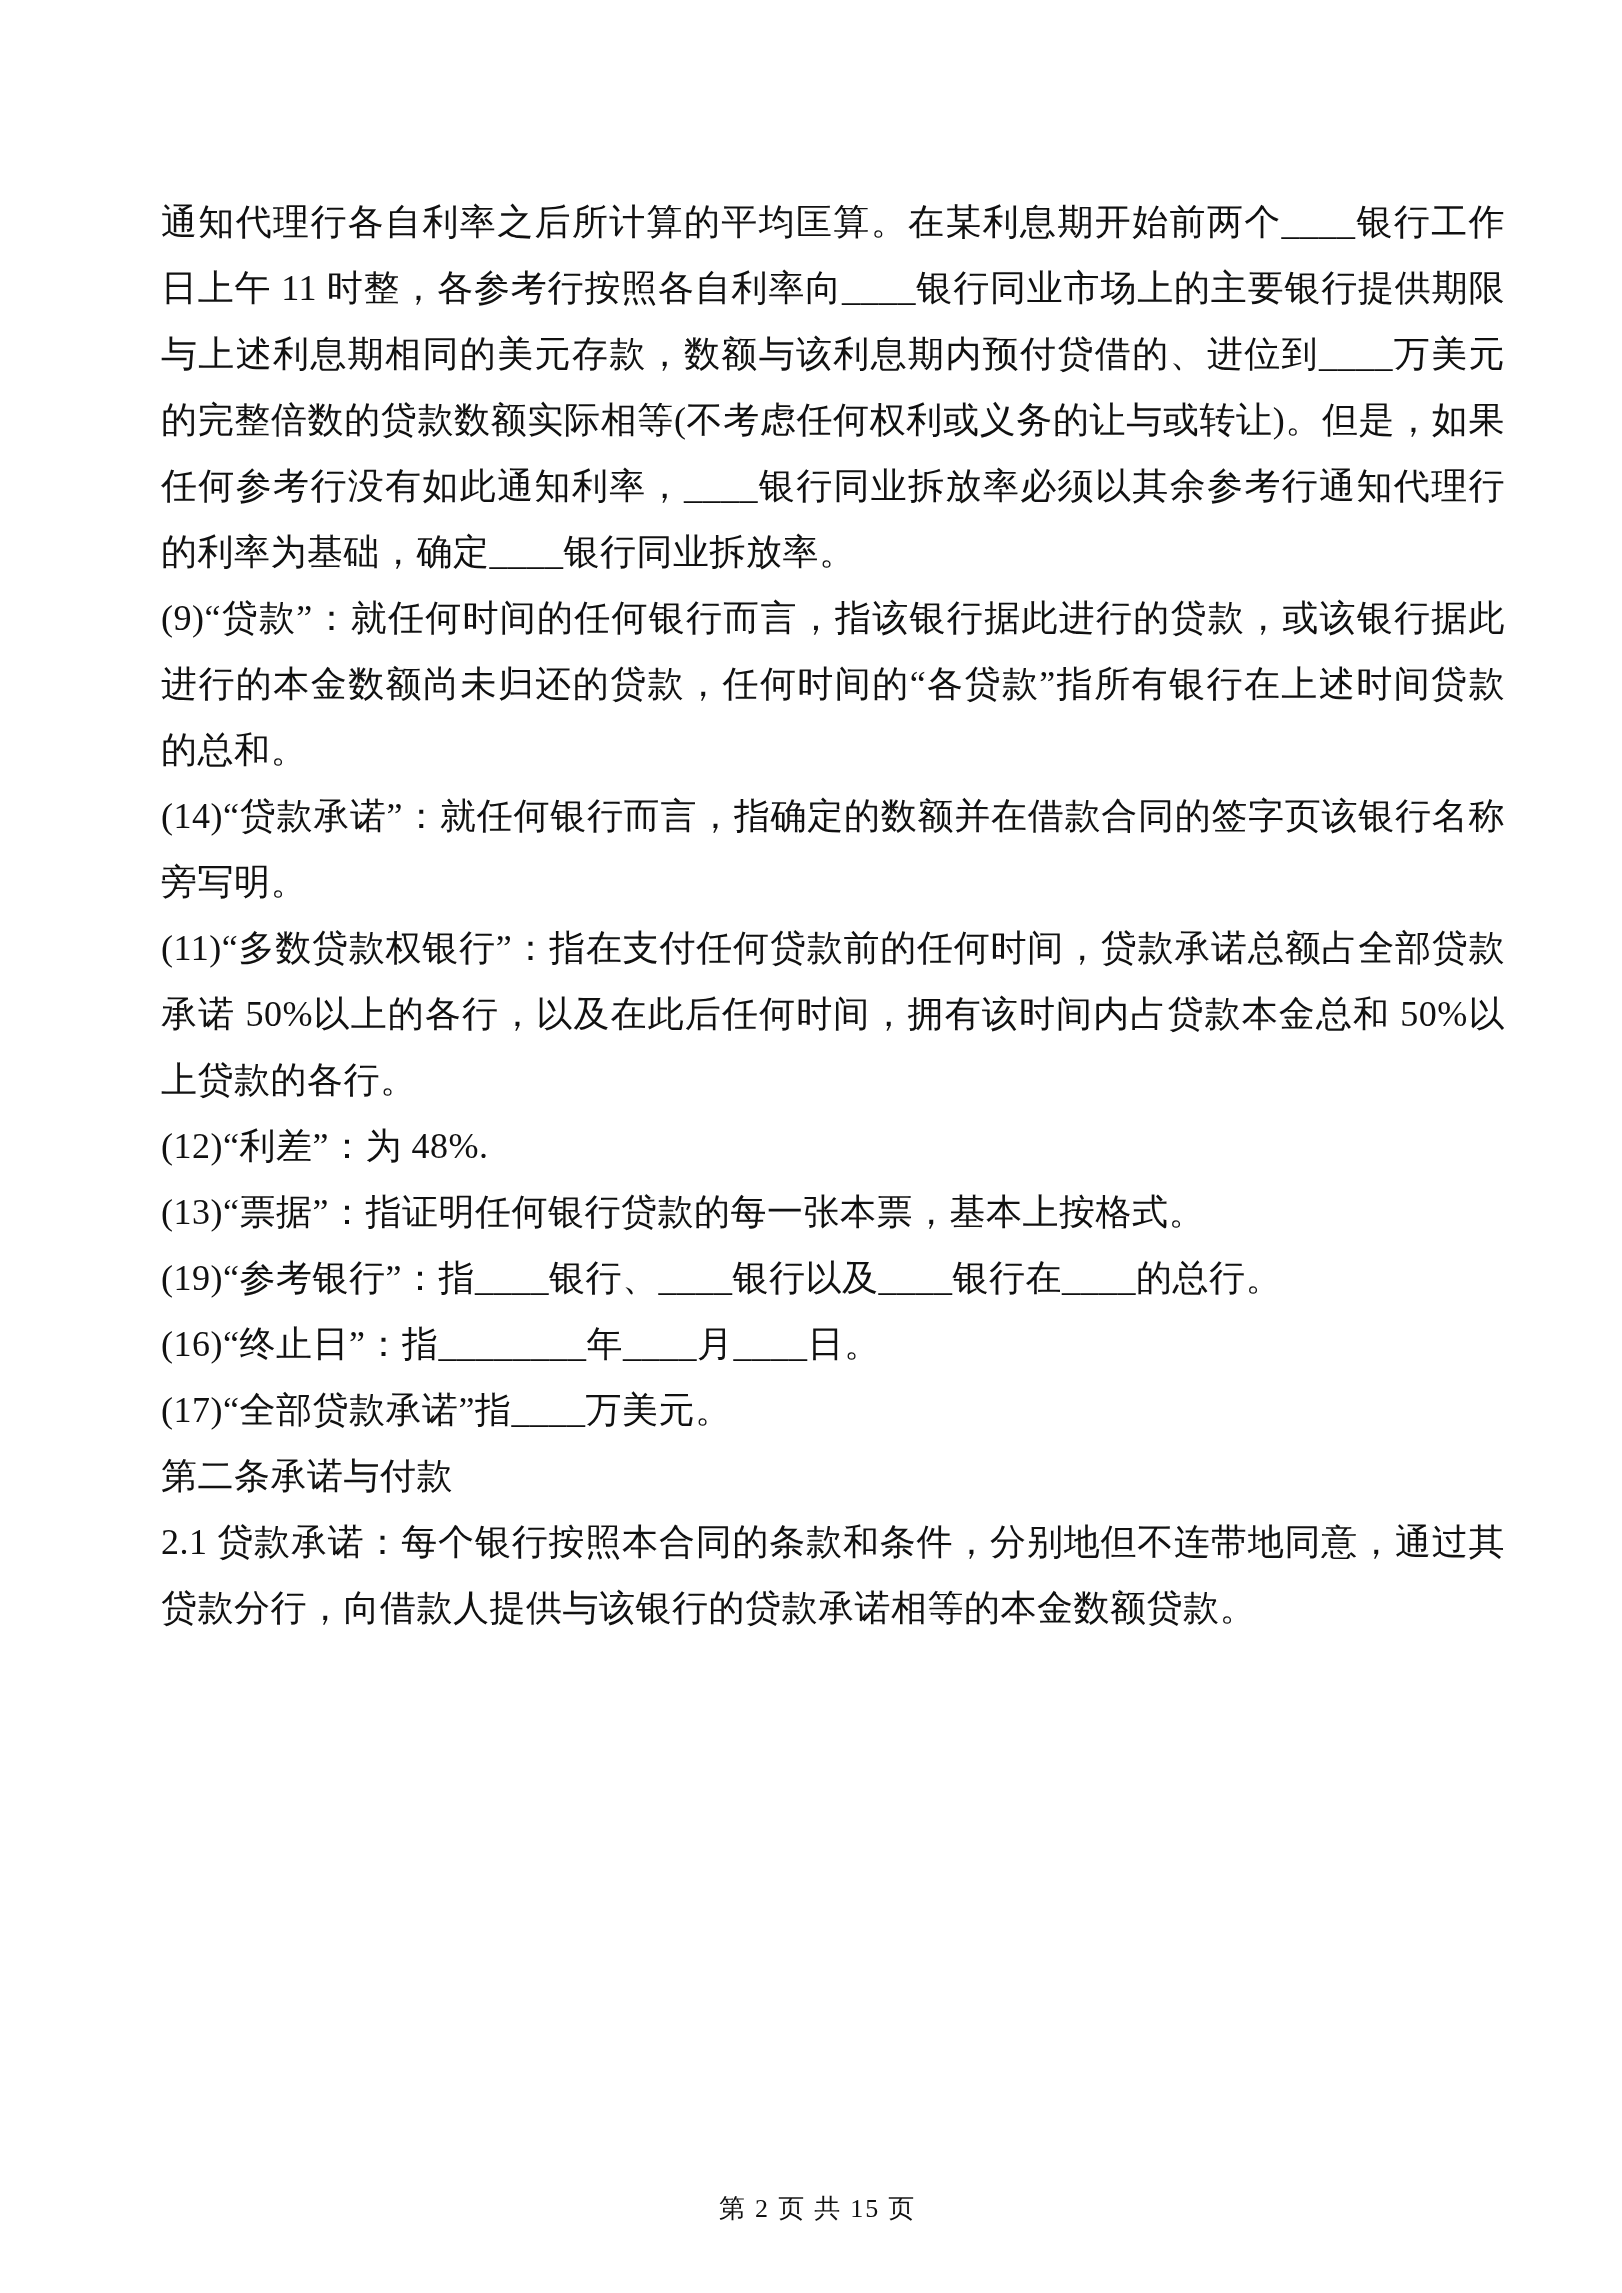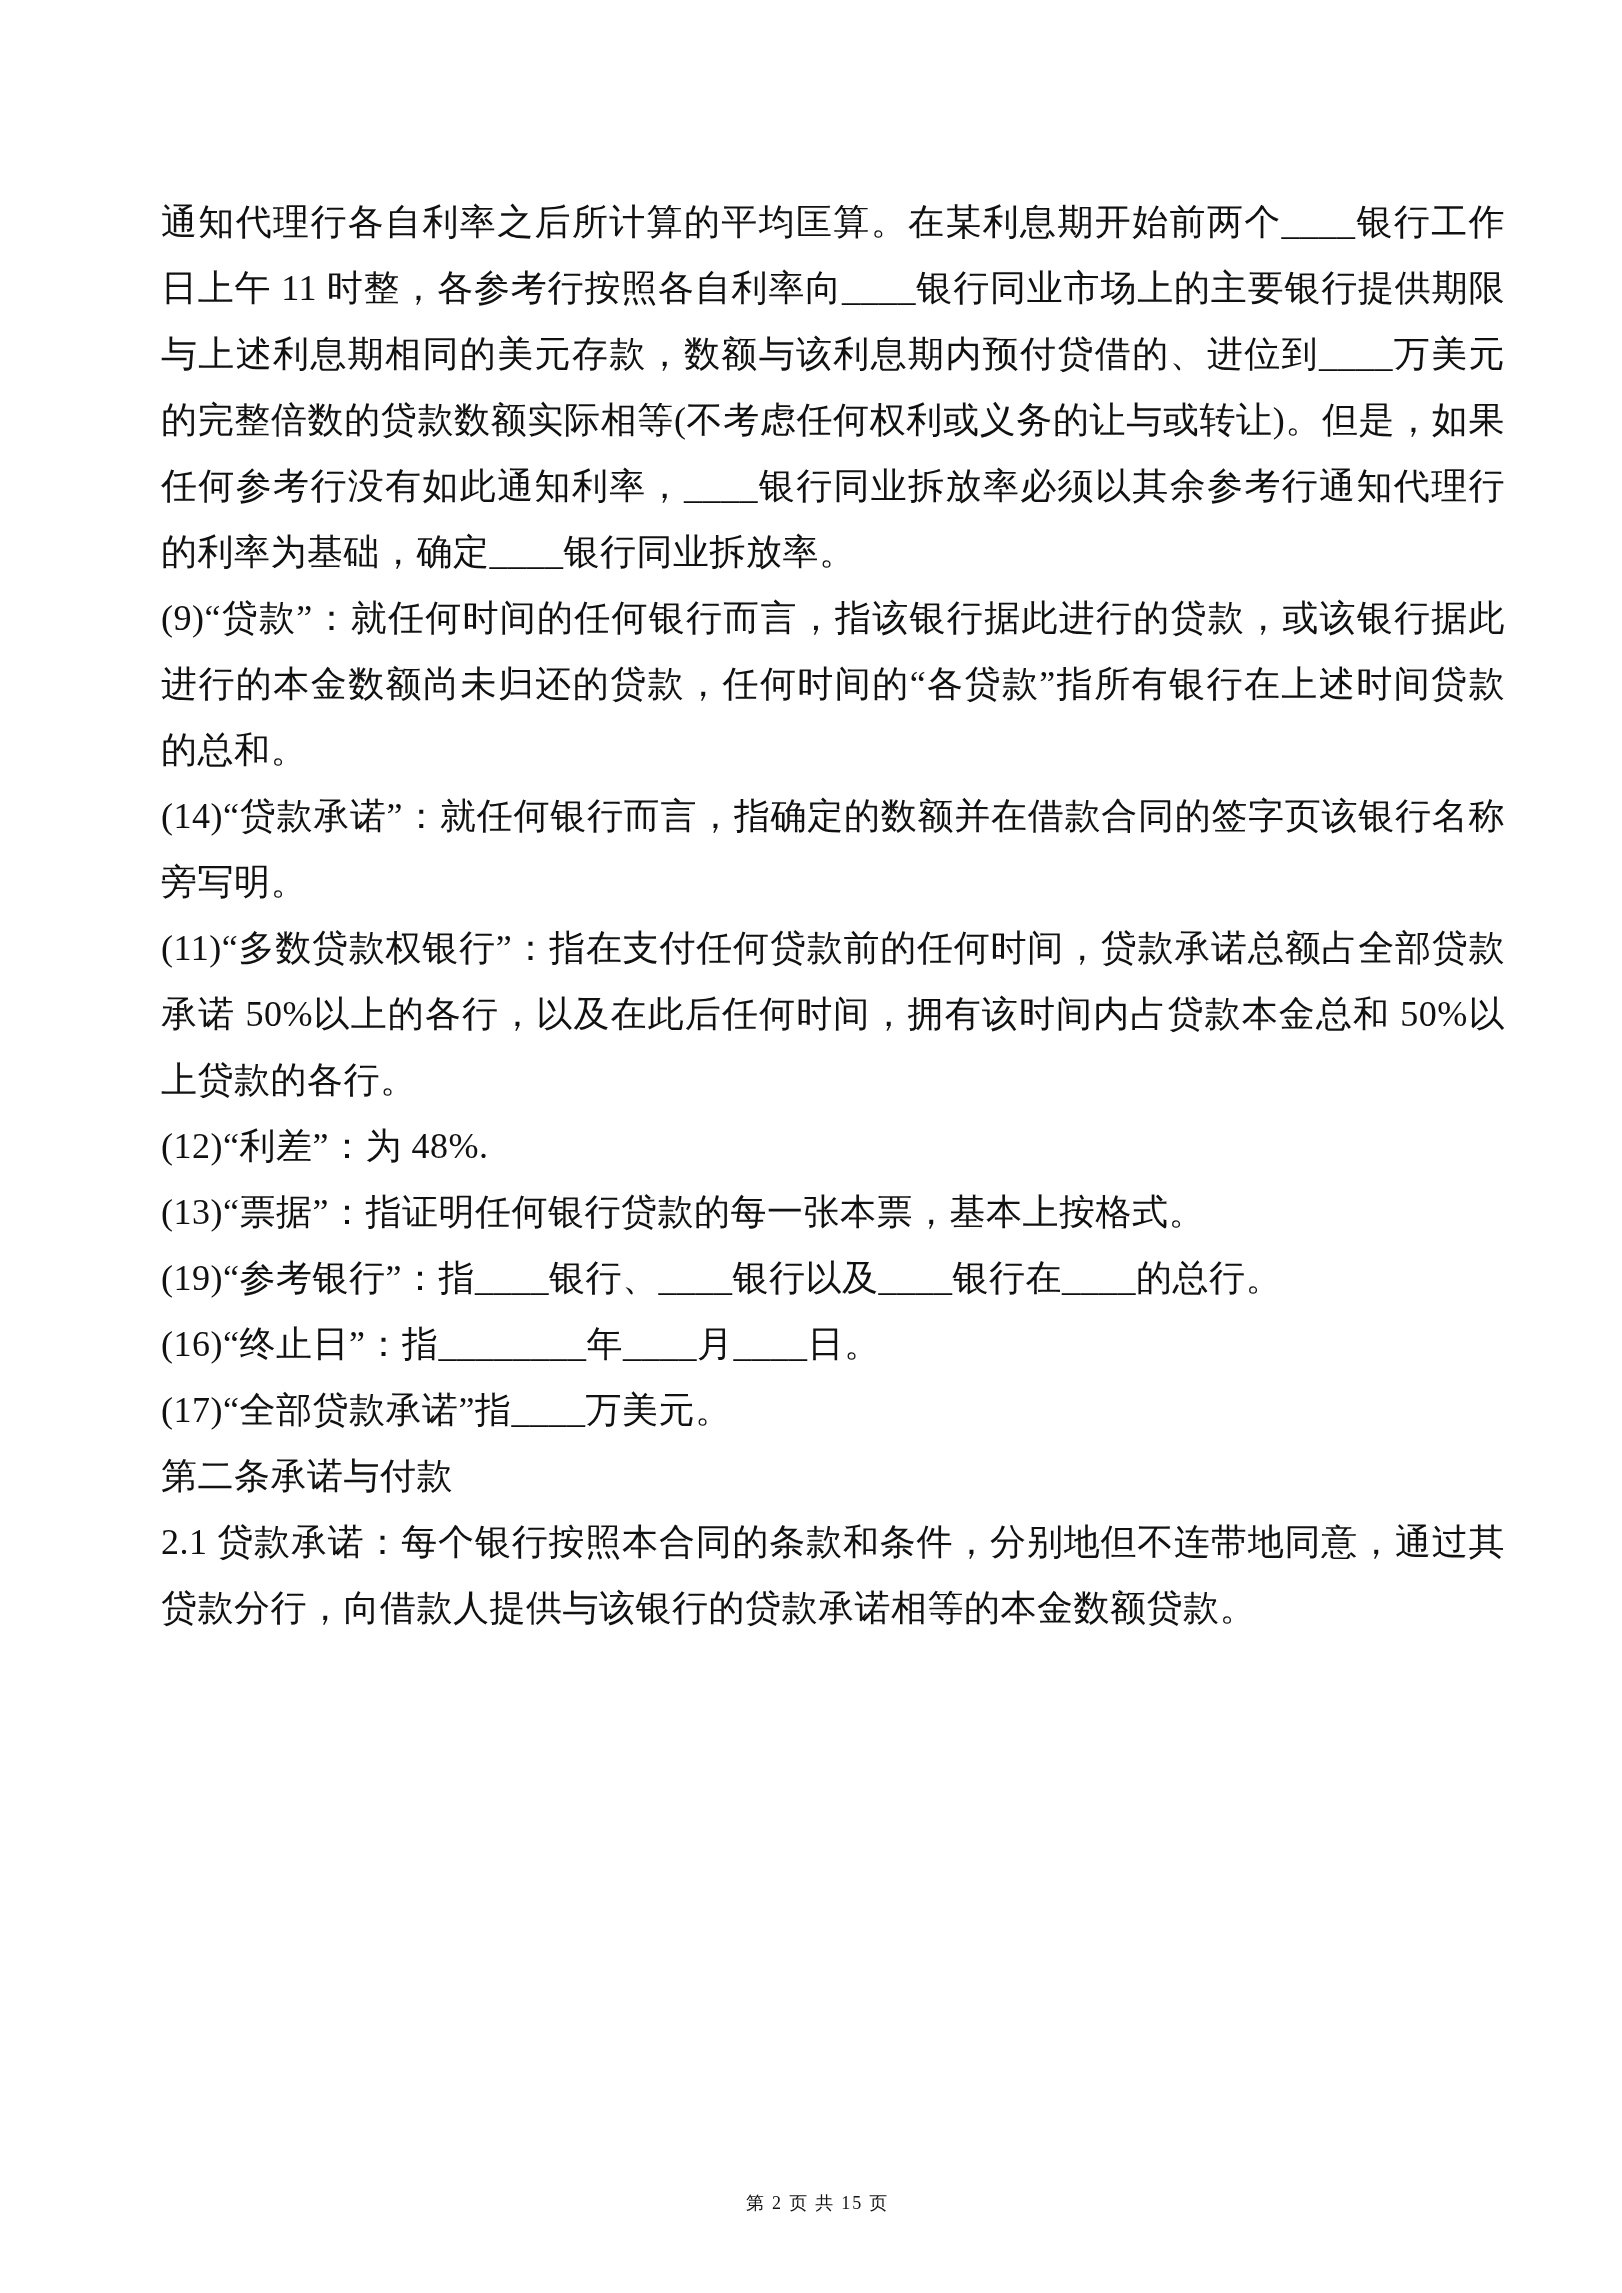--- a/index.html
+++ b/index.html
@@ -35,21 +35,21 @@
   .content p {
     margin: 0;
     padding: 0;
   }
   .footer {
     position: absolute;
     left: 12px;
     right: 0;
     top: 2191px;
     text-align: center;
-    font-size: 18px;
+    font-size: 26px;
     letter-spacing: 1.8px;
     color: #111111;
   }
 </style>
 </head>
 <body>
 
 <div class="page">
   <div class="content">
     <p>通知代理行各自利率之后所计算的平均匡算。在某利息期开始前两个____银行工作日上午 11 时整，各参考行按照各自利率向____银行同业市场上的主要银行提供期限与上述利息期相同的美元存款，数额与该利息期内预付贷借的、进位到____万美元的完整倍数的贷款数额实际相等(不考虑任何权利或义务的让与或转让)。但是，如果任何参考行没有如此通知利率，____银行同业拆放率必须以其余参考行通知代理行的利率为基础，确定____银行同业拆放率。</p>

